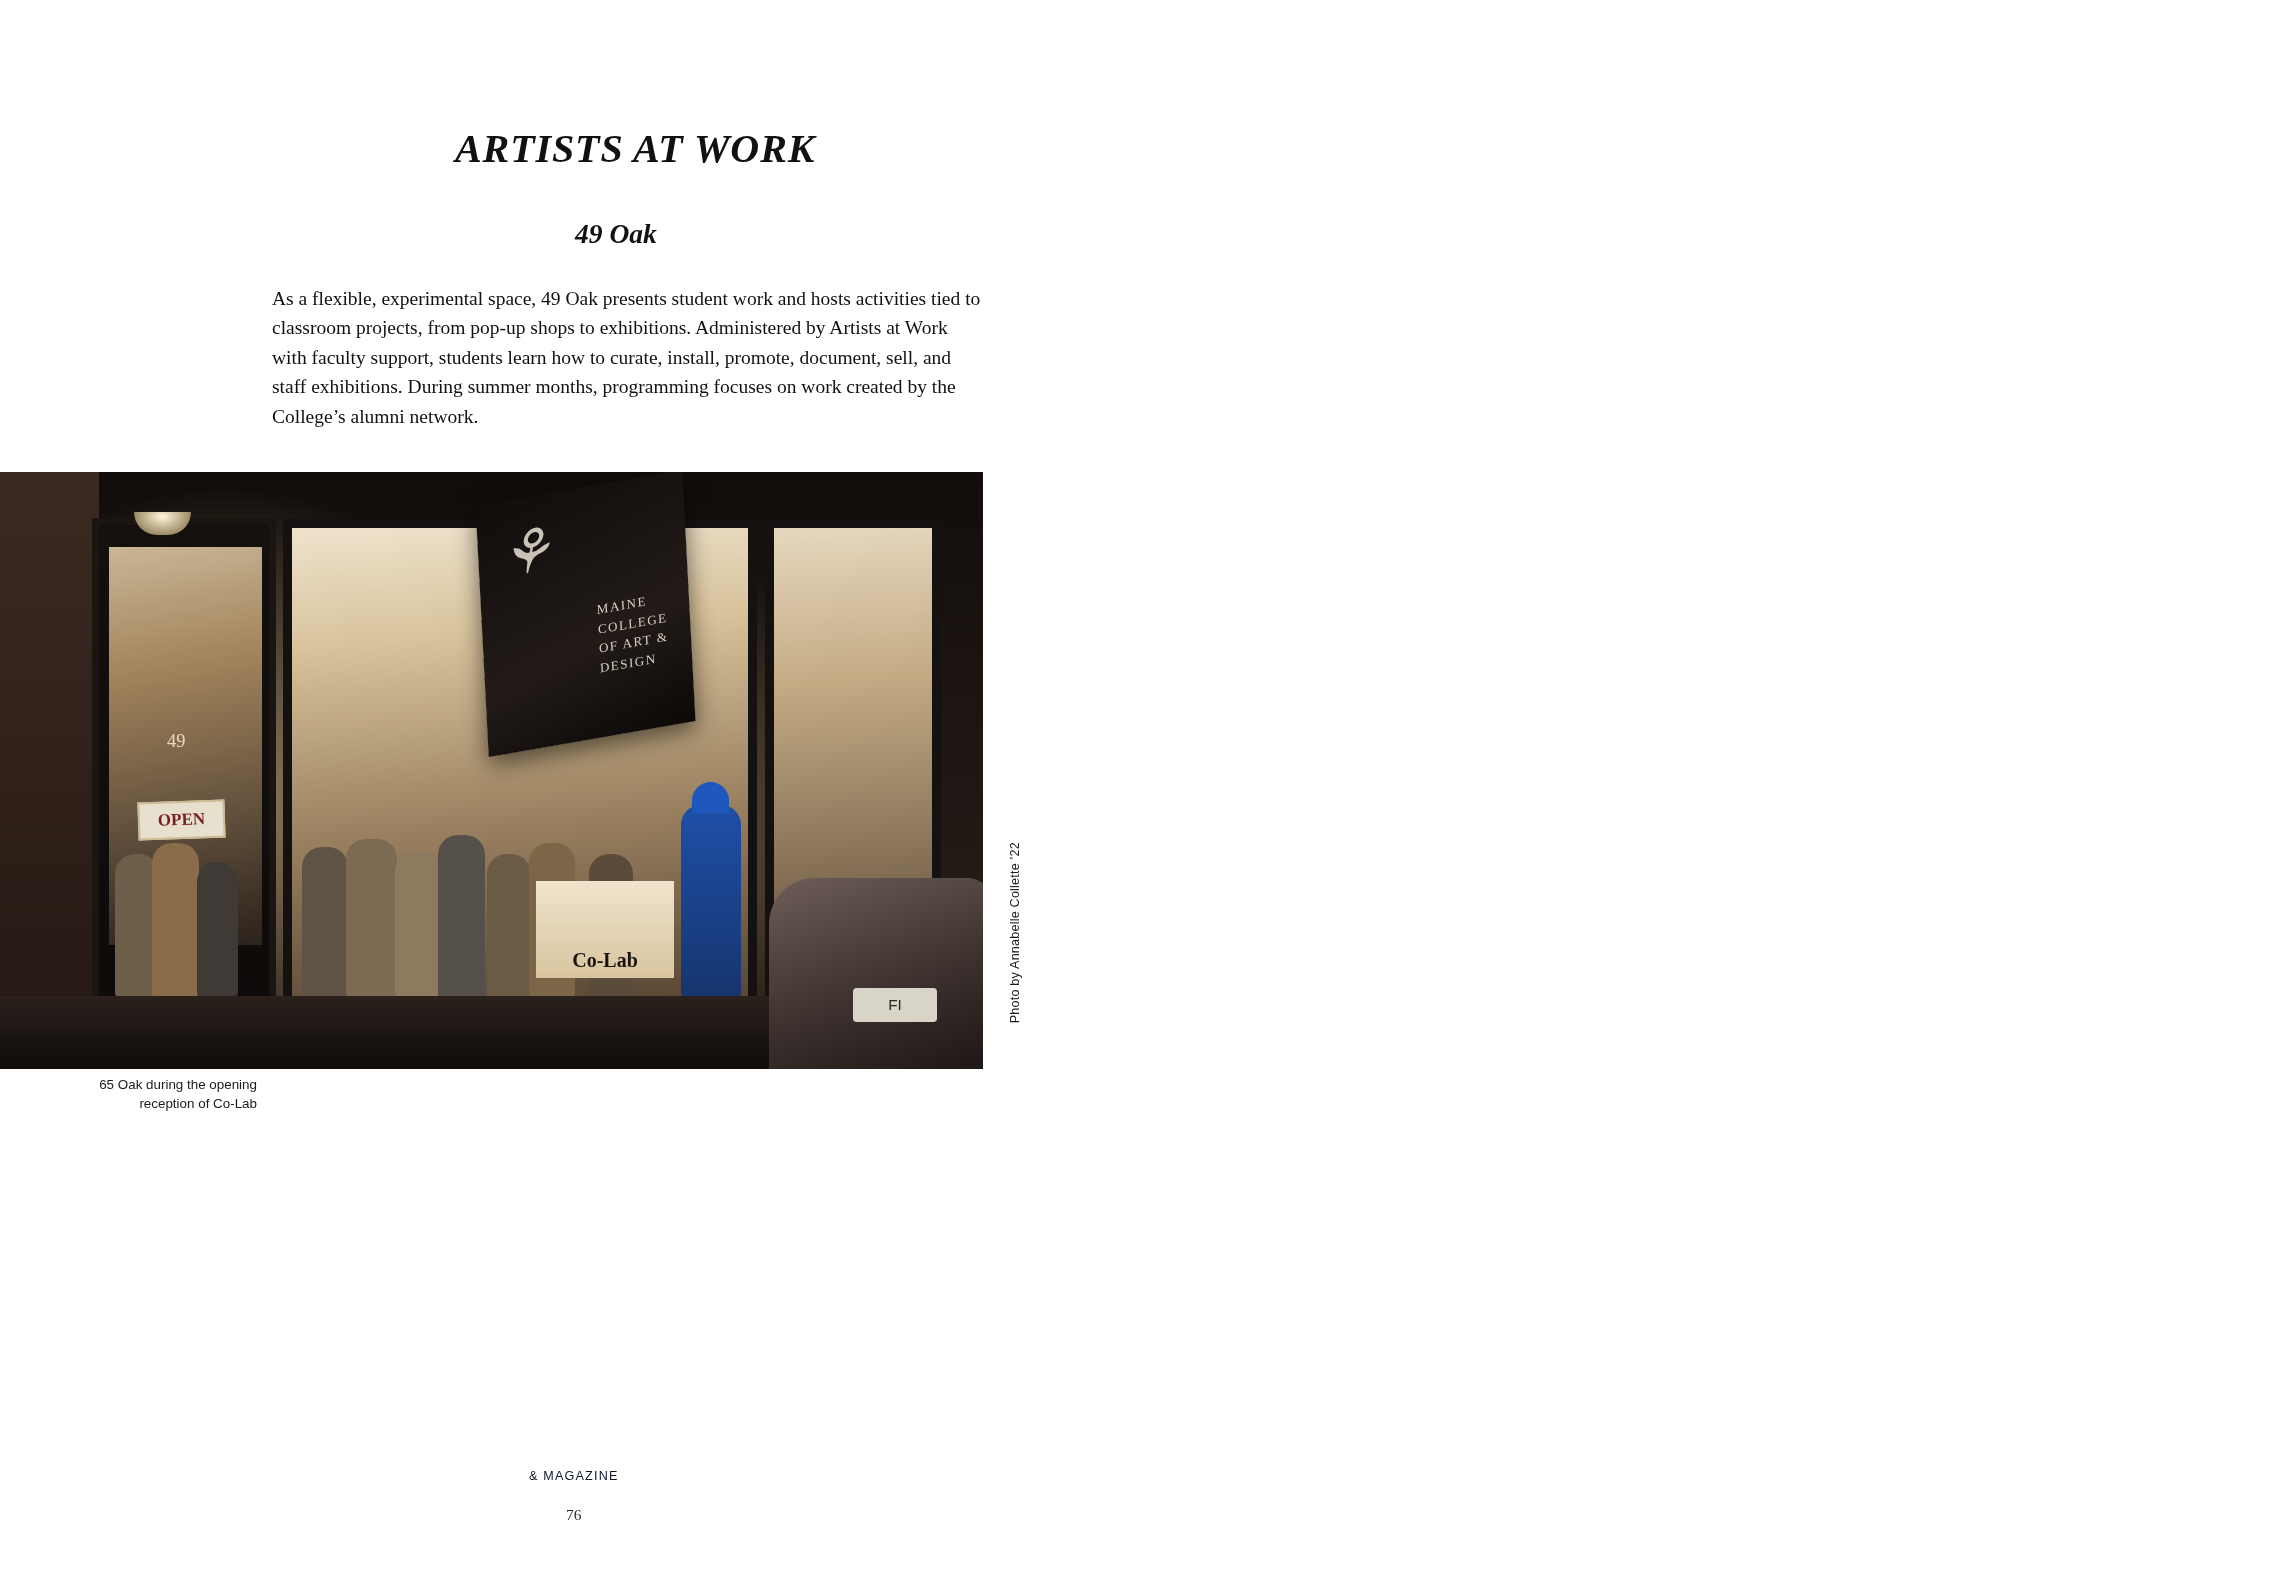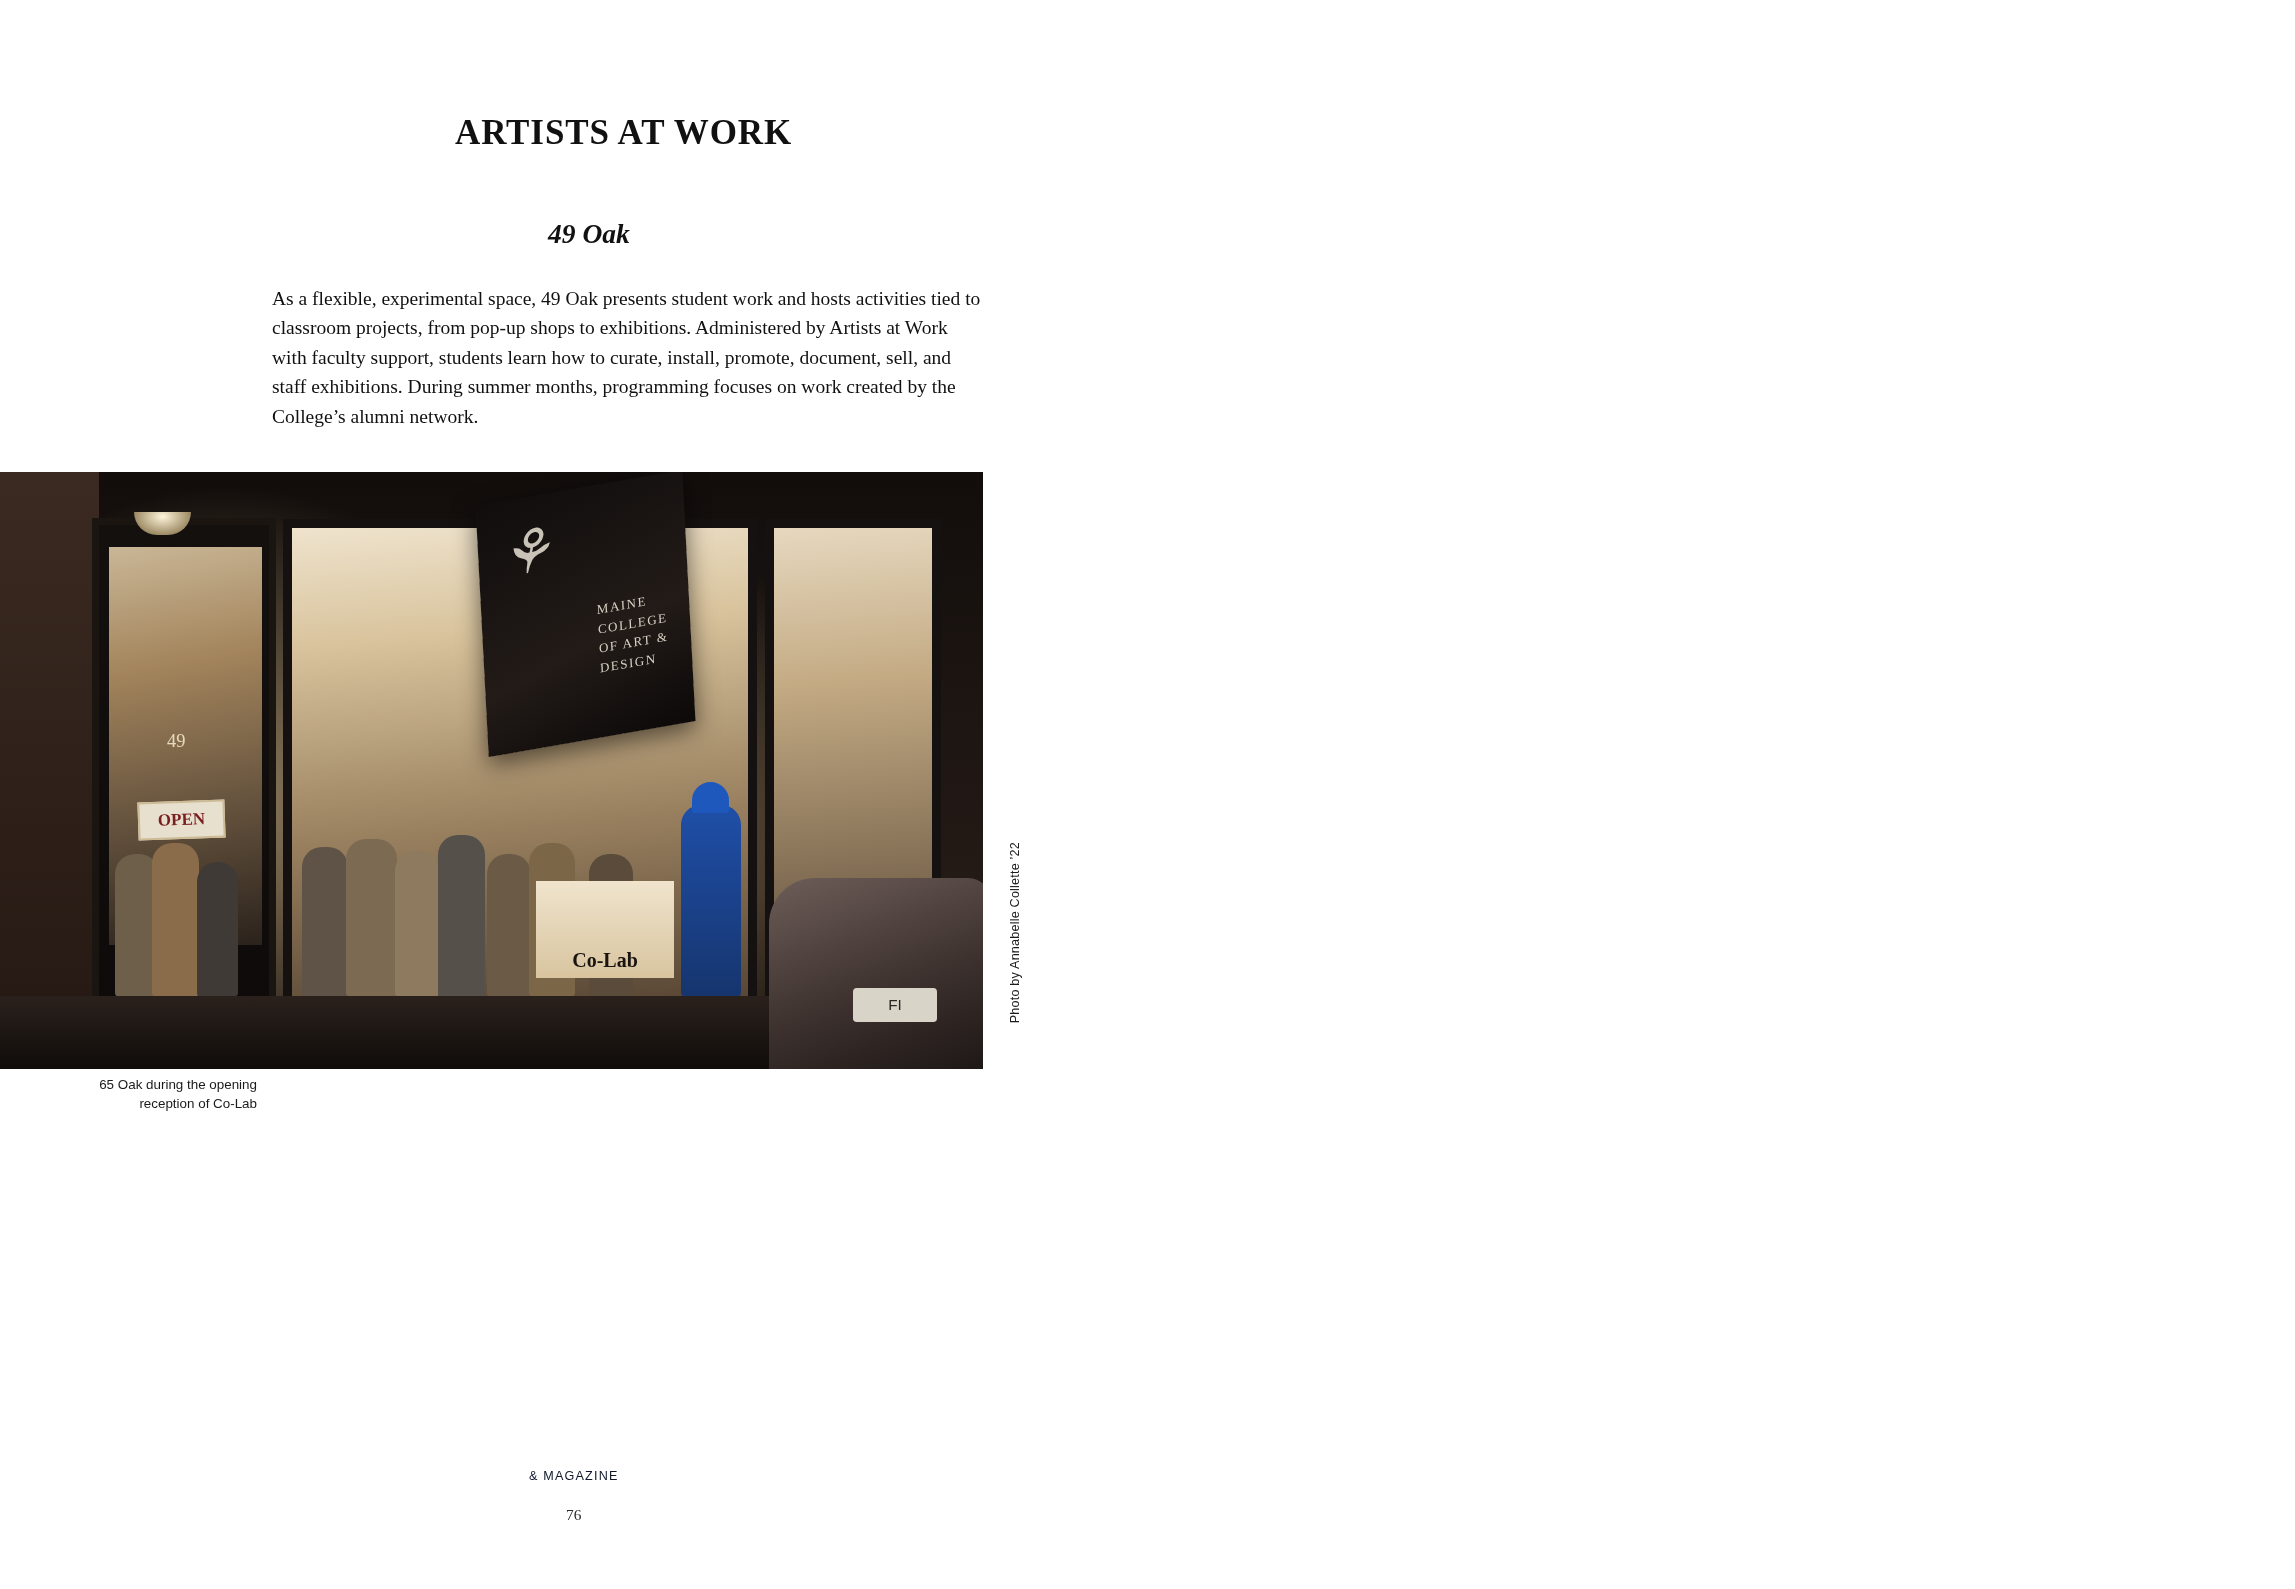--- a/index.html
+++ b/index.html
@@ -26,28 +26,29 @@
     position: relative;
     height: 1589px;
   }
   .page-left { width: 1148px; }
   .page-right { width: 1148px; }
 
   
   .left-title {
     position: absolute;
     left: 455px;
-    top: 90px;
-    font-size: 35px;
+    top: 98px;
+    font-style: italic;
+    font-size: 40px;
     letter-spacing: 0.9px;
     white-space: nowrap;
   }
   .left-subtitle {
     position: absolute;
-    left: 548px;
+    left: 575px;
     top: 195px;
     font-style: italic;
     font-size: 27.5px;
     white-space: nowrap;
   }
   .left-body {
     position: absolute;
     left: 272px;
     top: 264px;
     width: 712px;

